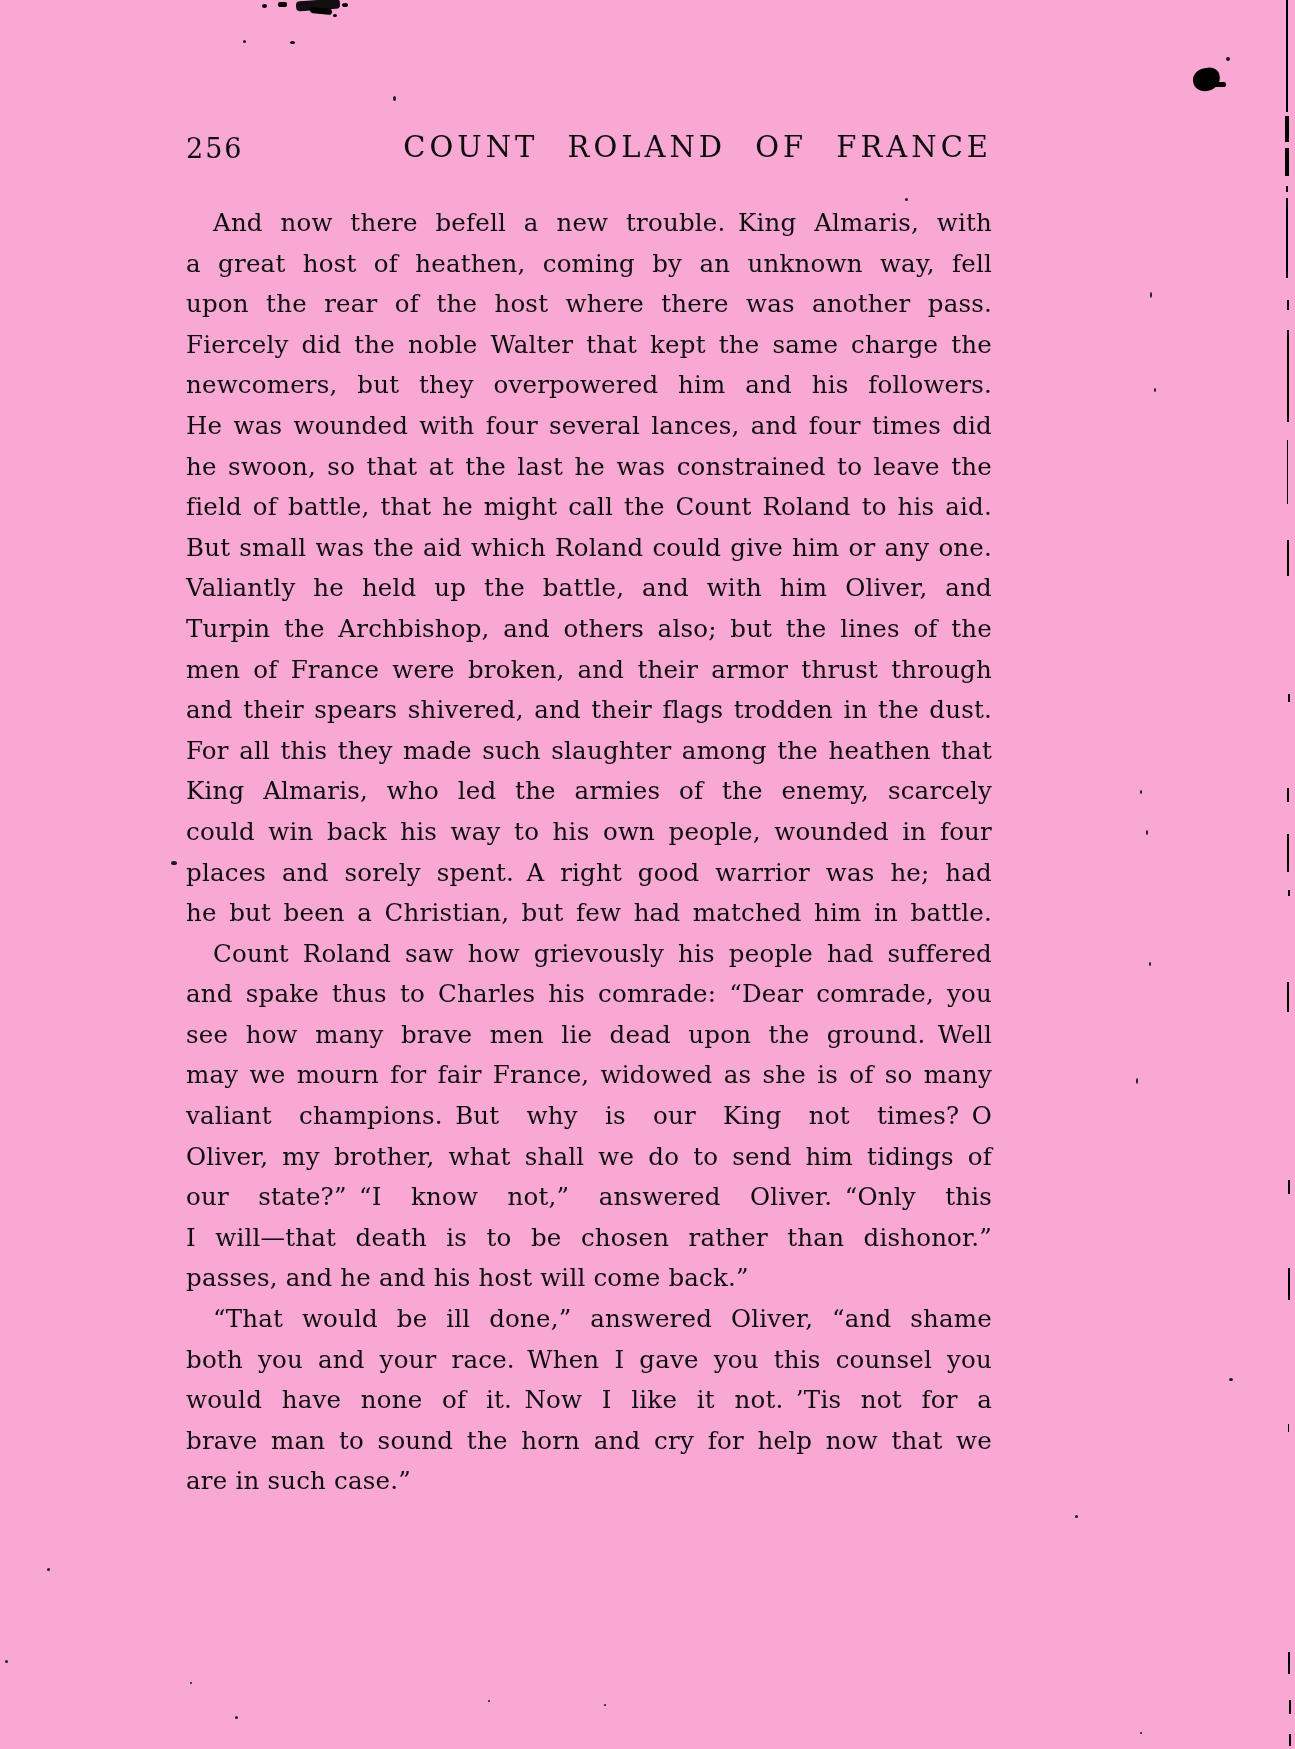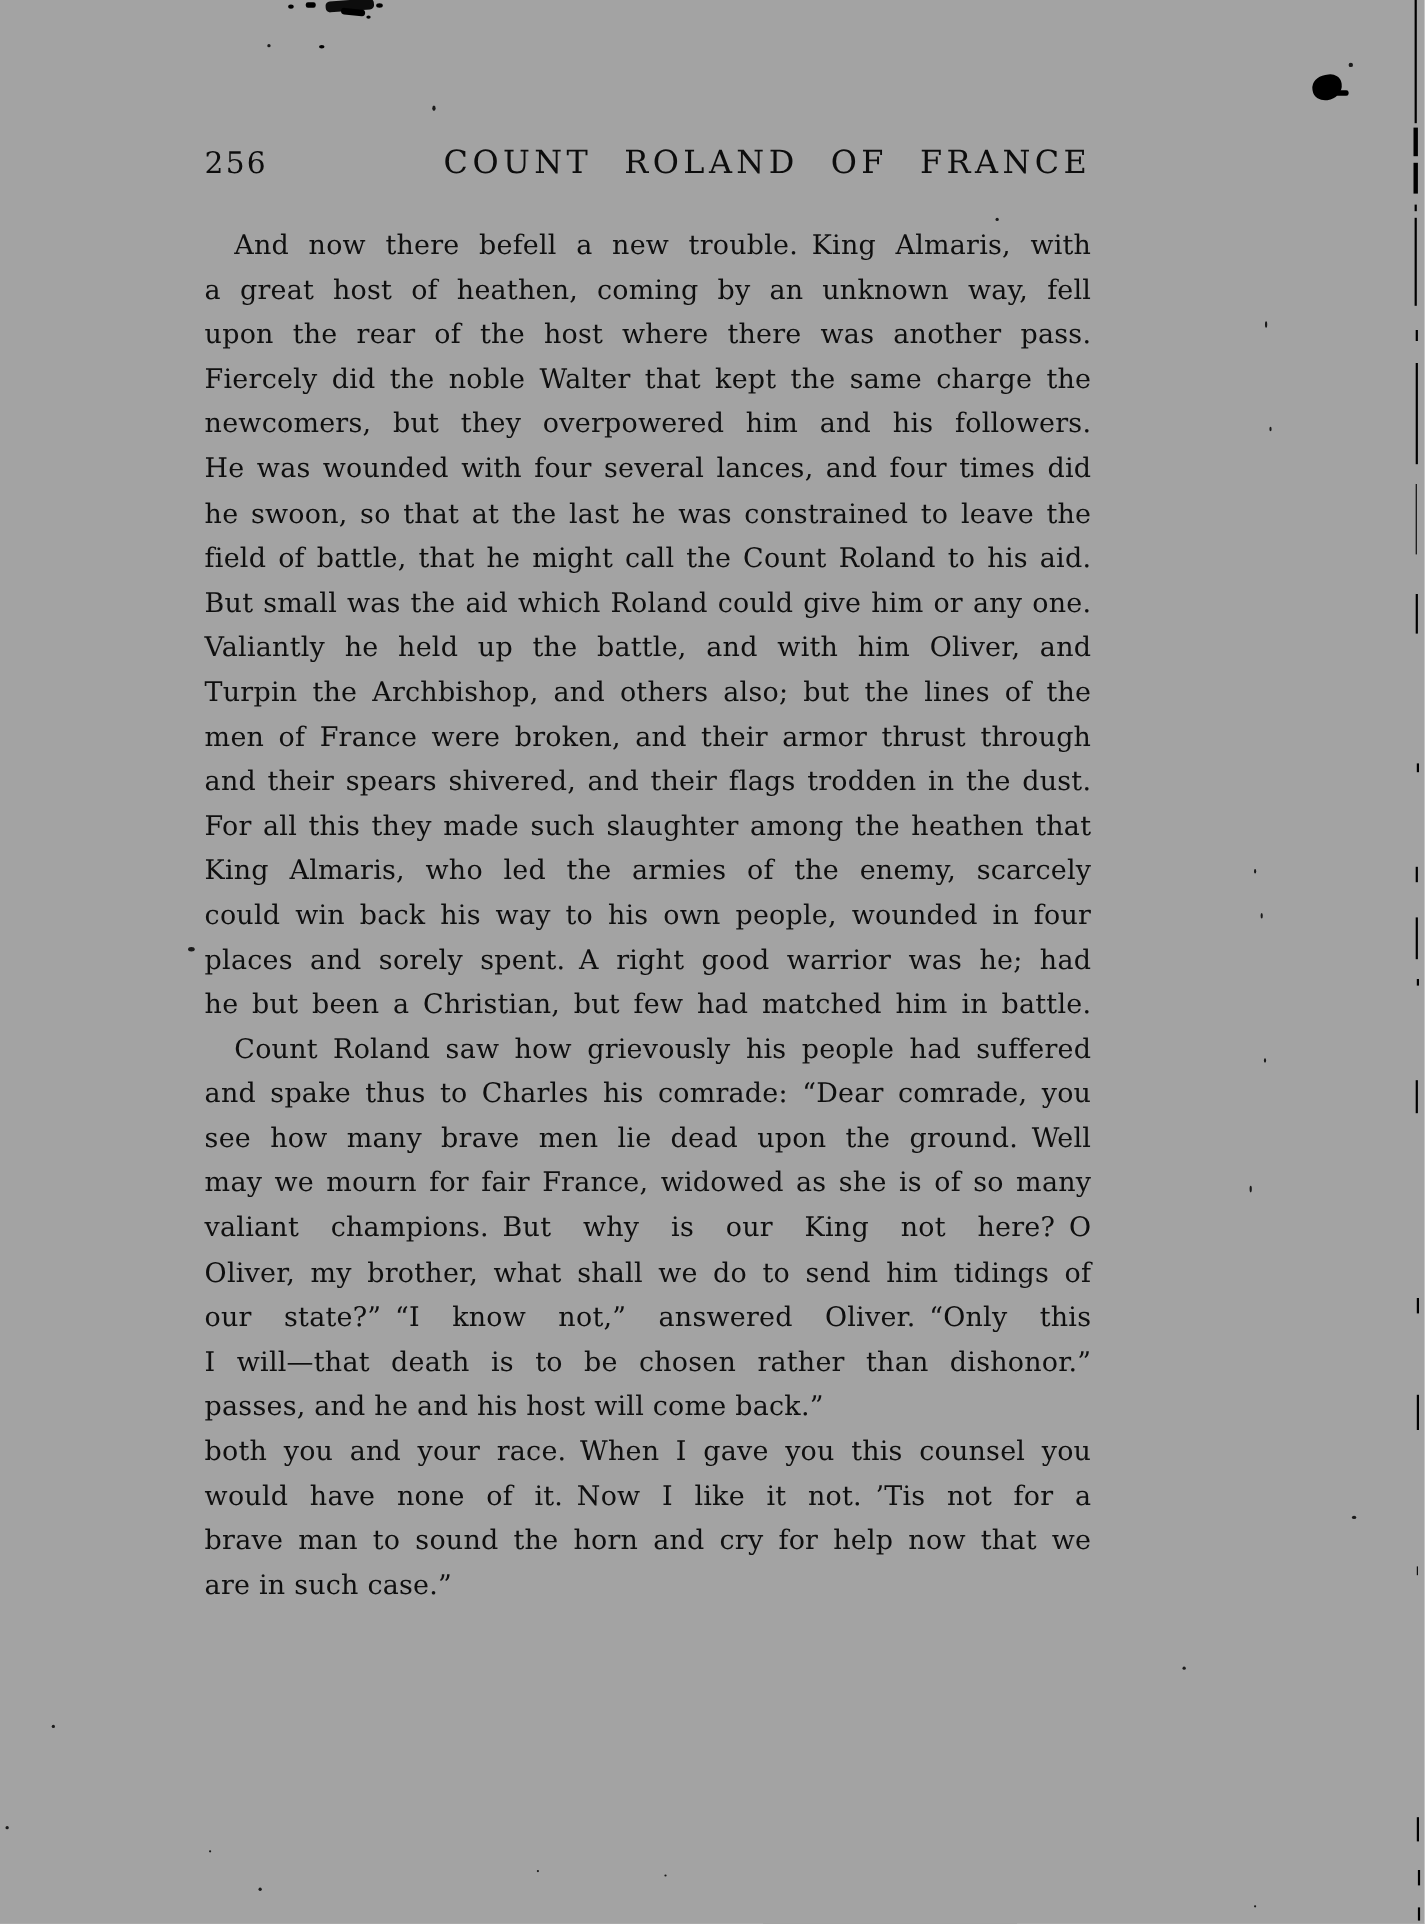--- a/index.html
+++ b/index.html
@@ -4,21 +4,21 @@
 <style>
   html, body { margin:0; padding:0; }
   body {
     width:1295px; height:1749px;
     background:#ffffff;
     font-family:"DejaVu Serif", serif;
     color:#0d0d0d;
     position:relative;
     overflow:hidden;
   }
-  .page { position:absolute; inset:0; background:#a3a3a3; }
+  .page { position:absolute; inset:0; background:#f9a8d4; }
 
   
   .header { position:absolute; left:186px; top:130px; width:806px; height:42px; }
   .page-number {
     position:absolute; left:0; top:3px;
     font-size:27px; letter-spacing:2px; color:#0d0d0d;
   }
   .running-title {
     position:absolute; left:0; right:0; top:0;
     text-align:right;
@@ -77,25 +77,26 @@
       <div class="line">and their spears shivered, and their flags trodden in the dust.</div>
       <div class="line">For all this they made such slaughter among the heathen that</div>
       <div class="line">King Almaris, who led the armies of the enemy, scarcely</div>
       <div class="line">could win back his way to his own people, wounded in four</div>
       <div class="line">places and sorely spent. A right good warrior was he; had</div>
       <div class="line">he but been a Christian, but few had matched him in battle.</div>
       <div class="line indent">Count Roland saw how grievously his people had suffered</div>
       <div class="line">and spake thus to Charles his comrade: “Dear comrade, you</div>
       <div class="line">see how many brave men lie dead upon the ground. Well</div>
       <div class="line">may we mourn for fair France, widowed as she is of so many</div>
-      <div class="line">valiant champions. But why is our King not here? O</div>
+      <div class="line">valiant champions. But why is our King not times? O</div>
       <div class="line">Oliver, my brother, what shall we do to send him tidings of</div>
       <div class="line">our state?” “I know not,” answered Oliver. “Only this</div>
       <div class="line">I will—that death is to be chosen rather than dishonor.”</div>
       <div class="line flush">passes, and he and his host will come back.”</div>
+      <div class="line indent">“That would be ill done,” answered Oliver, “and shame</div>
       <div class="line">both you and your race. When I gave you this counsel you</div>
       <div class="line">would have none of it. Now I like it not. ’Tis not for a</div>
       <div class="line">brave man to sound the horn and cry for help now that we</div>
       <div class="line flush">are in such case.”</div>
     </div>
 
   <div>
     <div class="artifact" style="left:296px; top:0; width:44px; height:10px; border-radius:4px; transform:rotate(-4deg); opacity:.92;"></div>
     <div class="artifact" style="left:310px; top:8px; width:22px; height:6px; border-radius:3px; transform:rotate(6deg);"></div>
     <div class="artifact" style="left:278px; top:2px; width:9px; height:5px; border-radius:2px;"></div>

